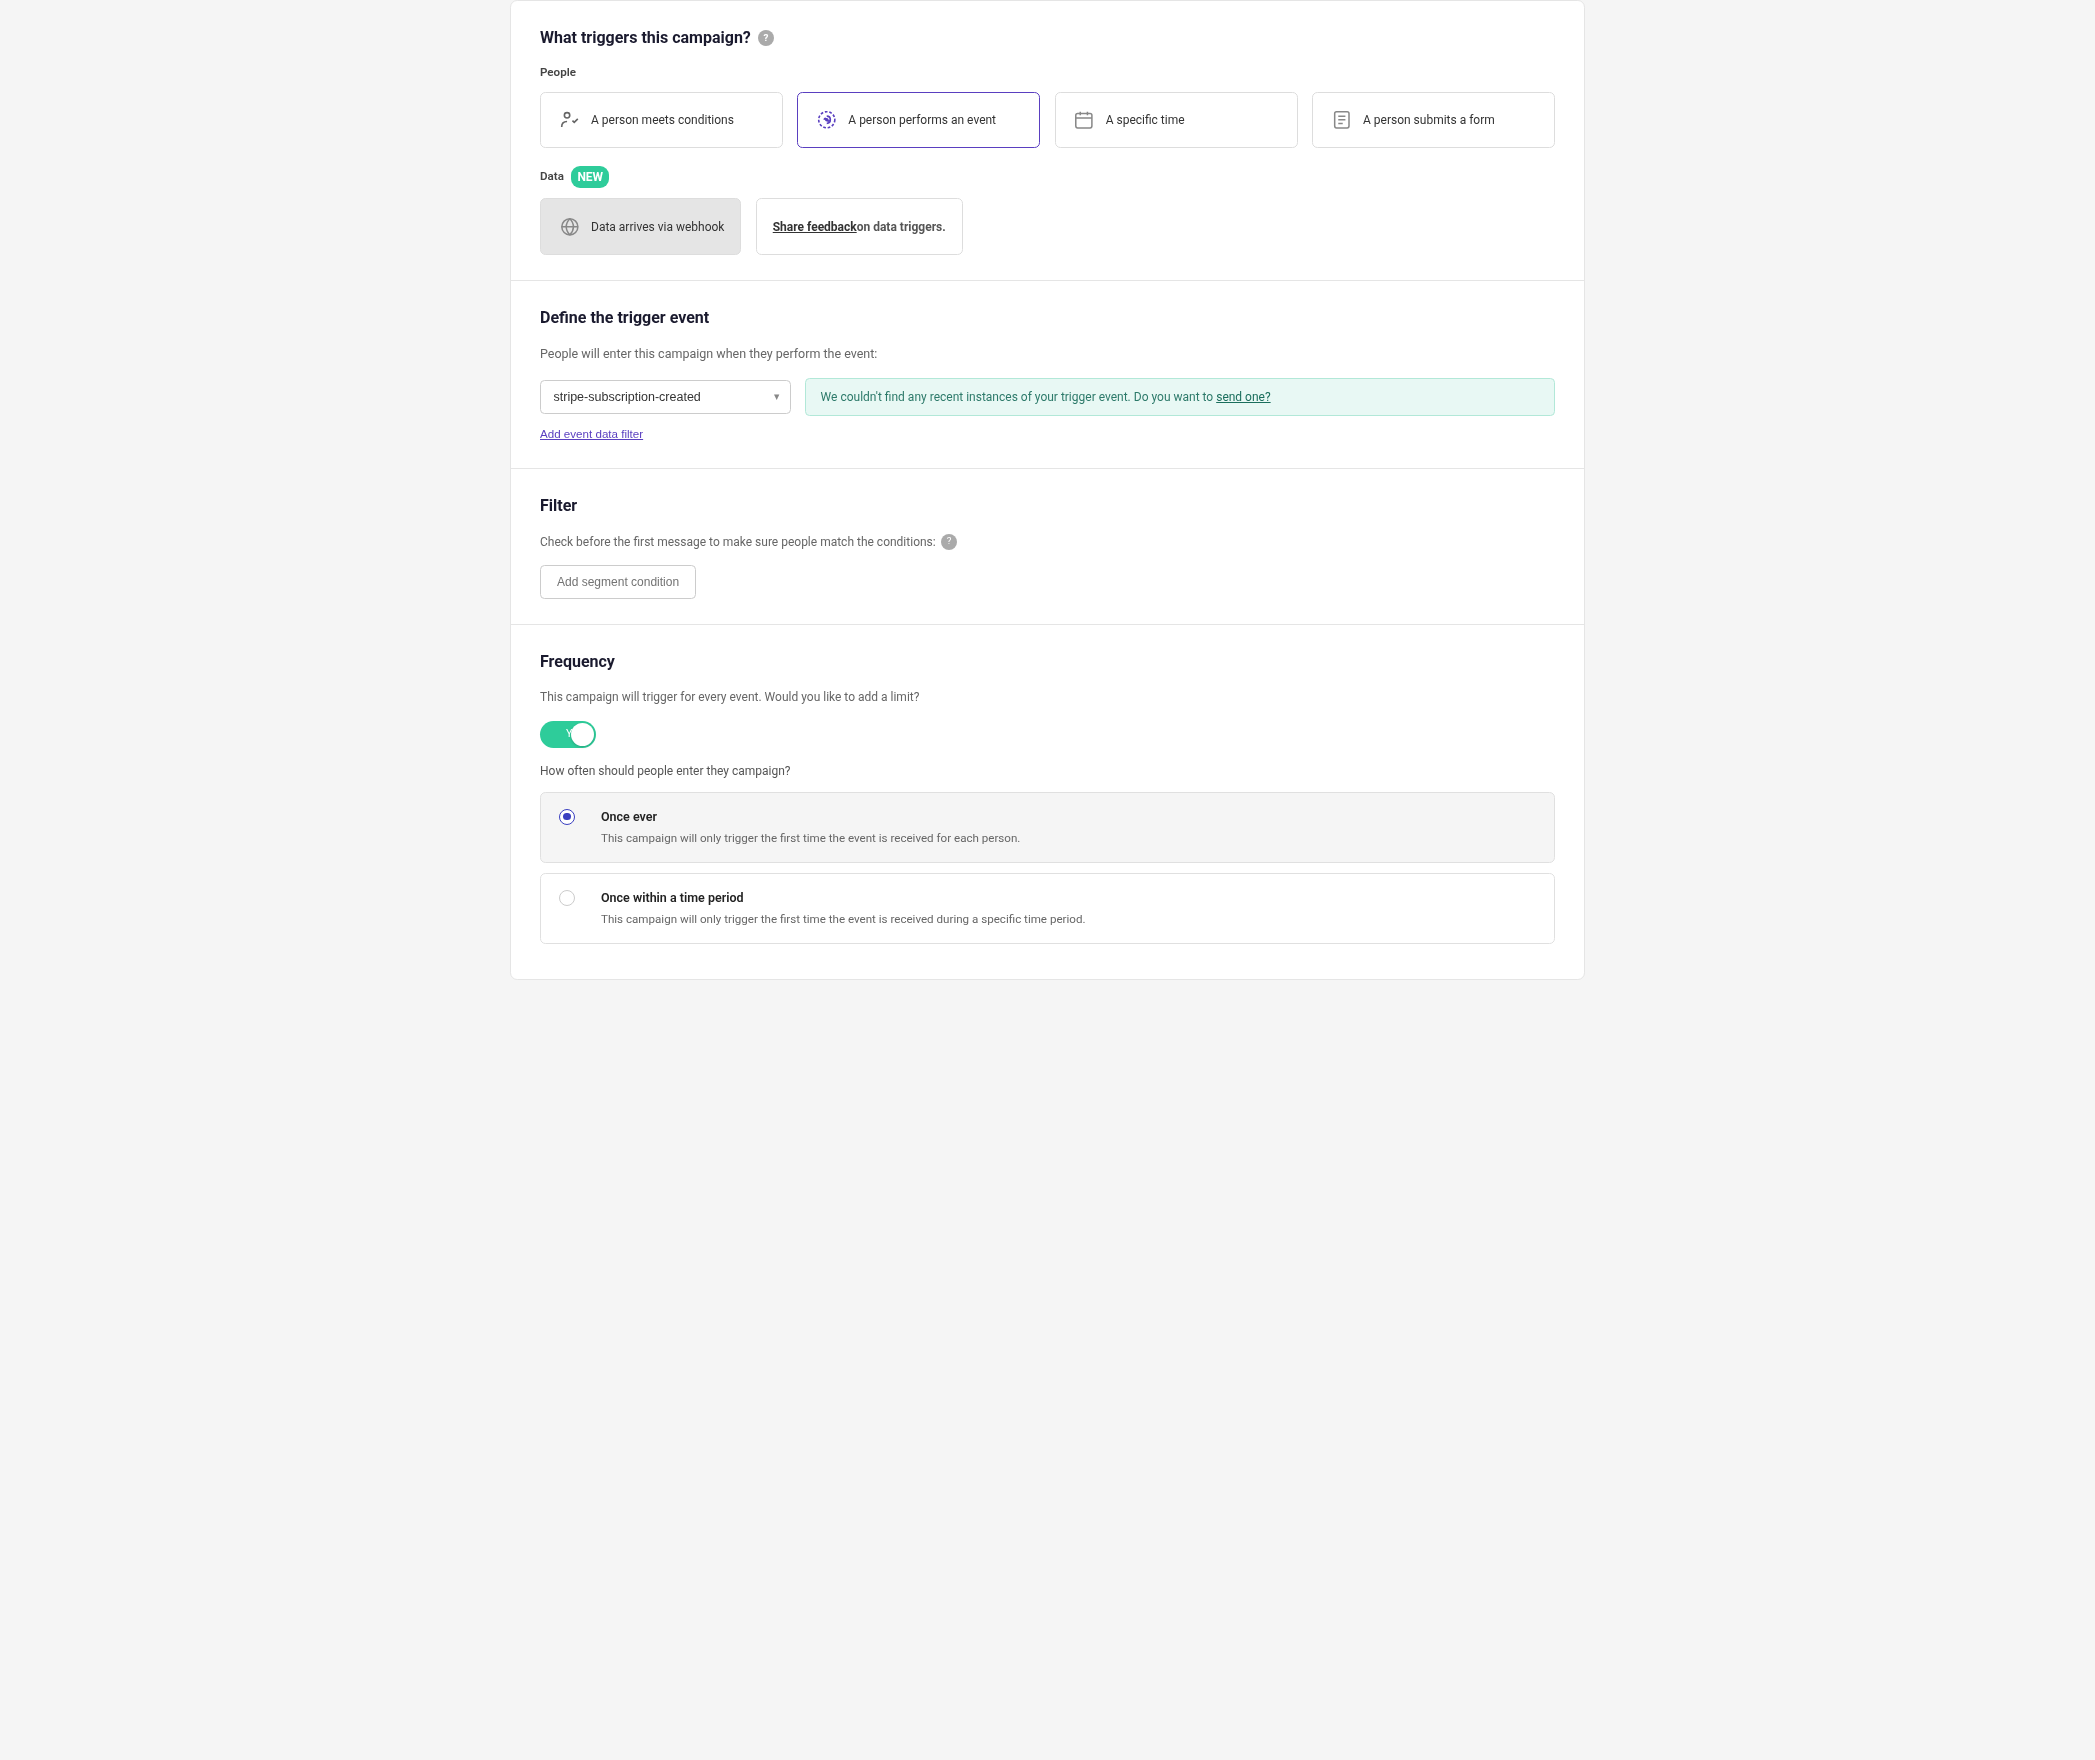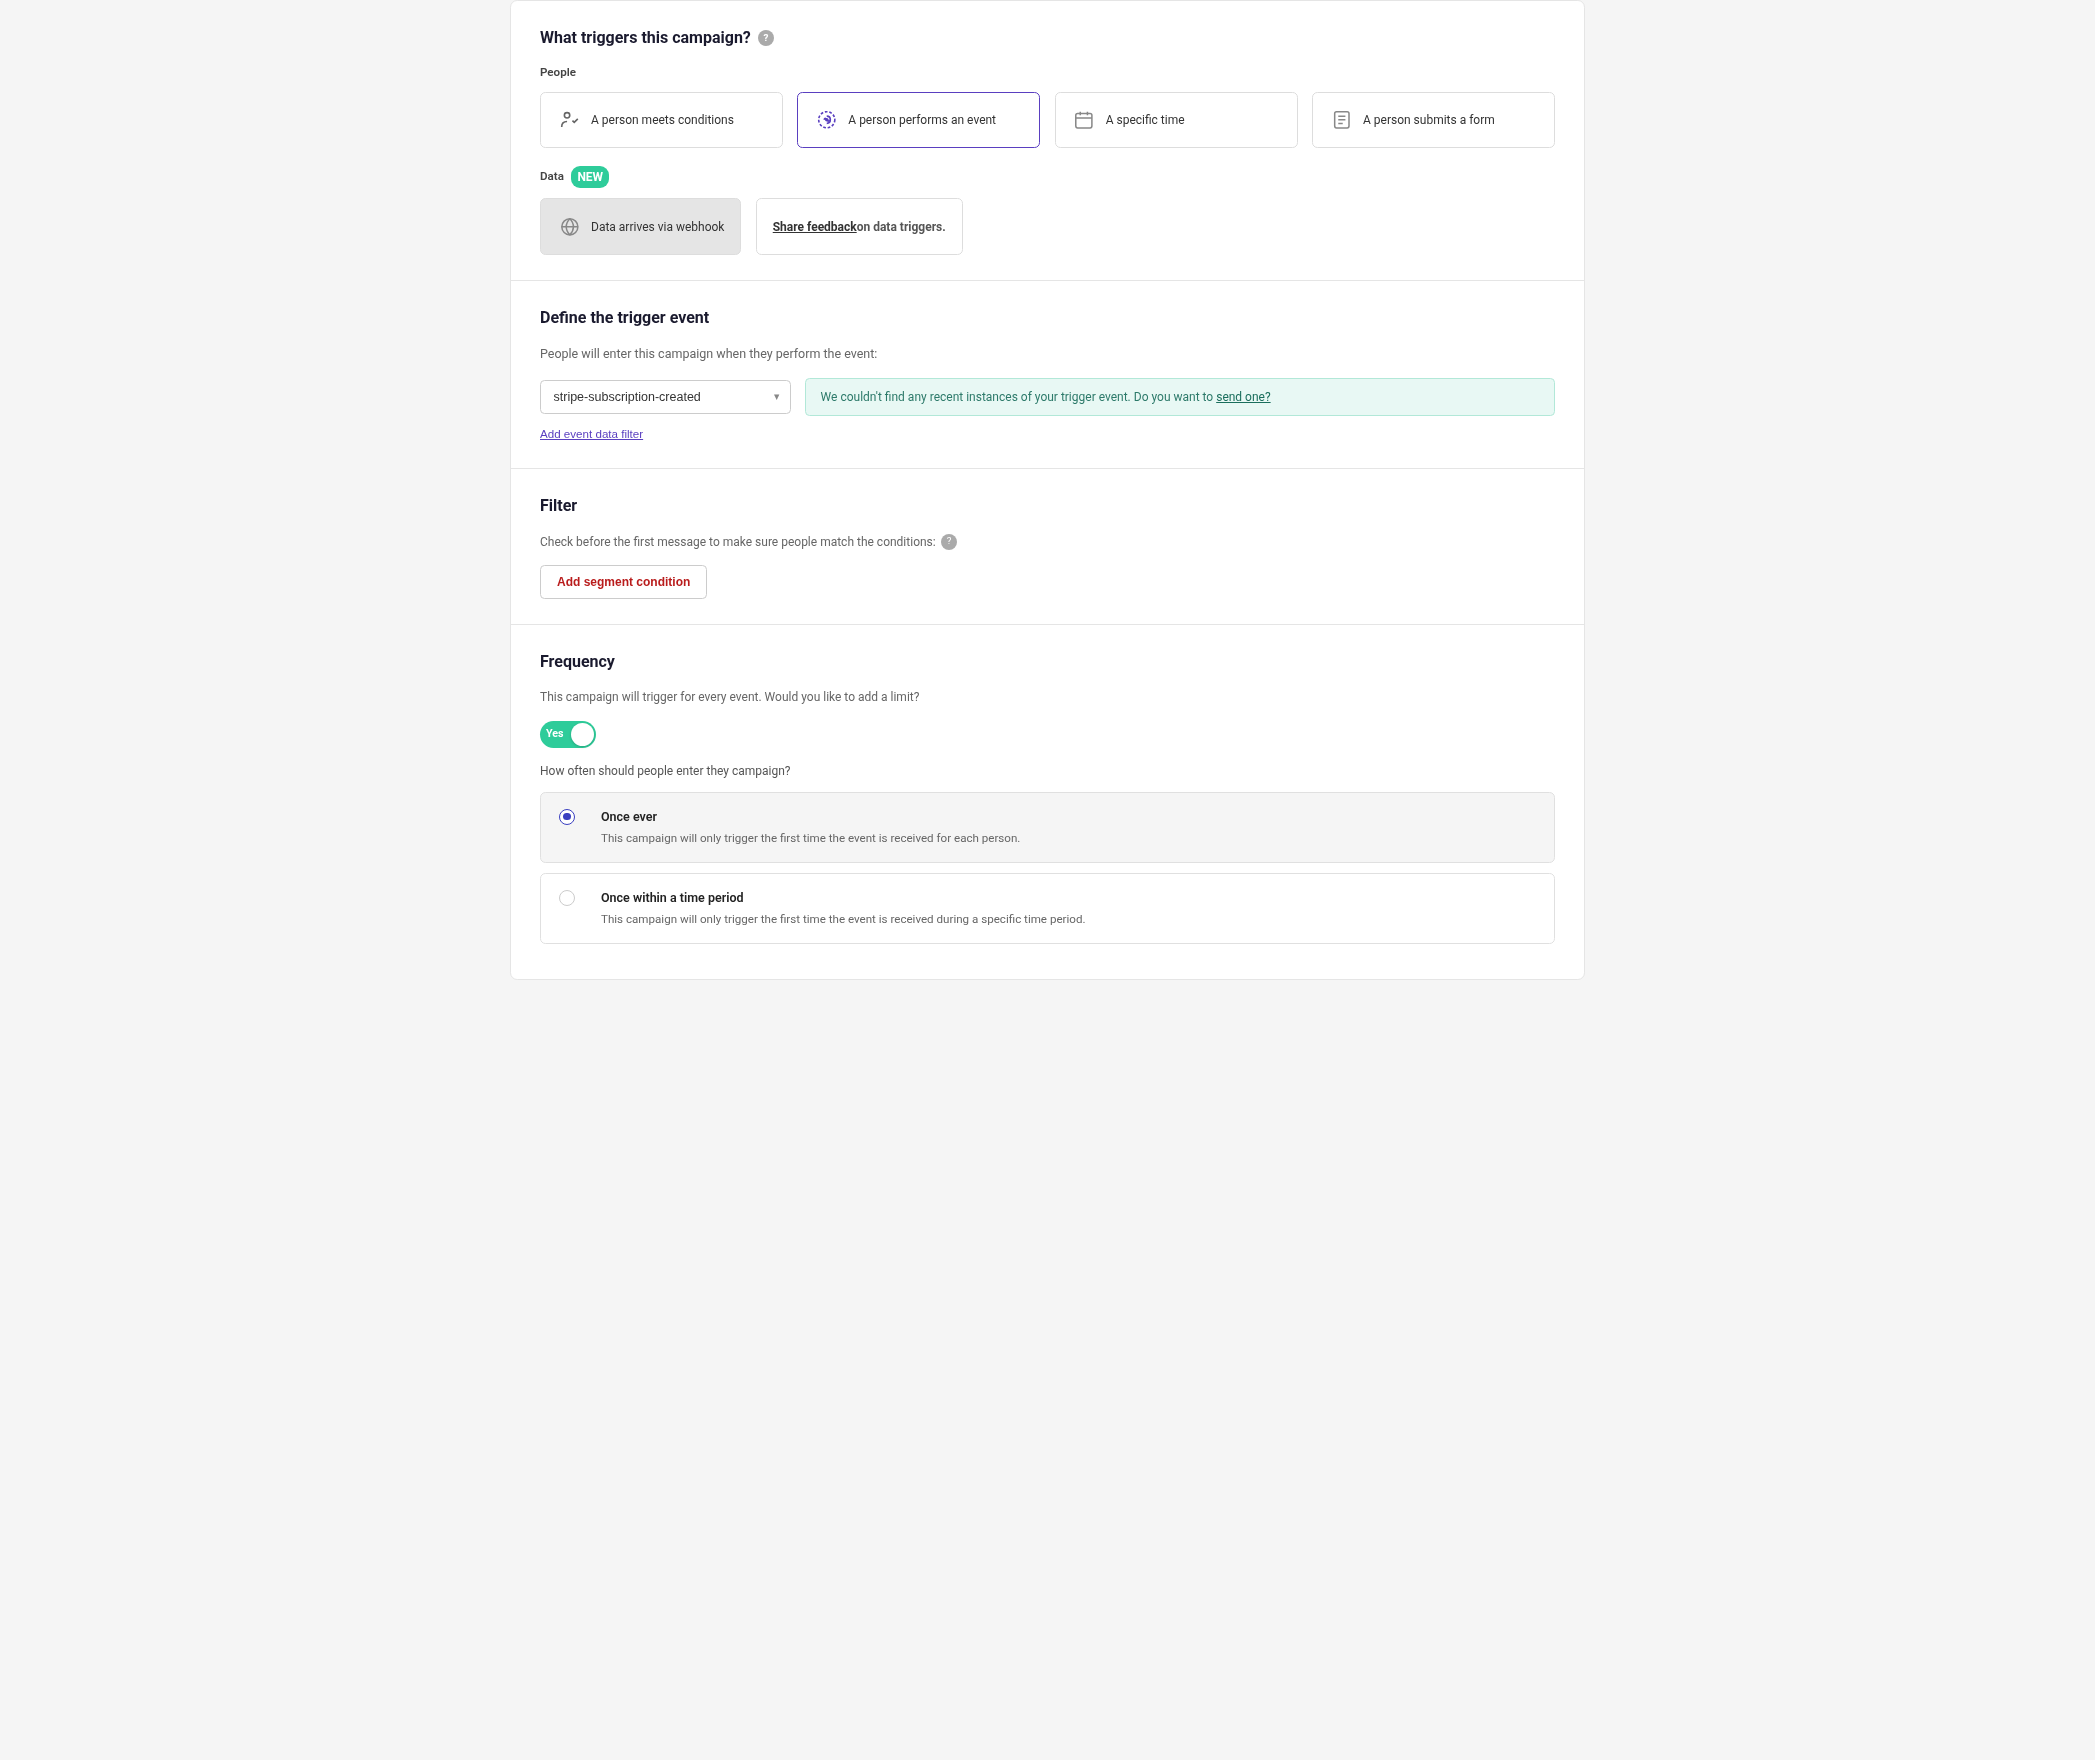--- a/index.html
+++ b/index.html
@@ -232,23 +232,23 @@
       align-items: center;
       gap: 5.4px;
     }
 
     .btn-outline {
       background: #fff;
       border: 1.3px solid #ccc;
       border-radius: 4.5px;
       padding: 9px 16px;
       font-size: 12px;
-      color: #b91c1c;
-      cursor: pointer;
-      font-weight: 700;
+      color: #737373;
+      cursor: pointer;
+      font-weight: 400;
     }
 
     
     .frequency-subtitle {
       font-size: 12px;
       color: #666;
       margin-bottom: 14.3px;
     }
 
     
@@ -264,23 +264,23 @@
       background: #2ecc9a;
       border-radius: 13.4px;
       display: flex;
       align-items: center;
       padding: 1.8px;
       cursor: pointer;
       position: relative;
     }
     .toggle-label-yes {
       position: absolute;
-      left: 6px;
+      left: 26px;
       font-size: 10.7px;
-      font-weight: 700;
+      font-weight: 400;
       color: #fff;
     }
     .toggle-thumb {
       width: 23px;
       height: 23px;
       background: #fff;
       border-radius: 50%;
       margin-left: auto;
       box-shadow: 0 0.9px 2.7px rgba(0,0,0,0.2);
     }

